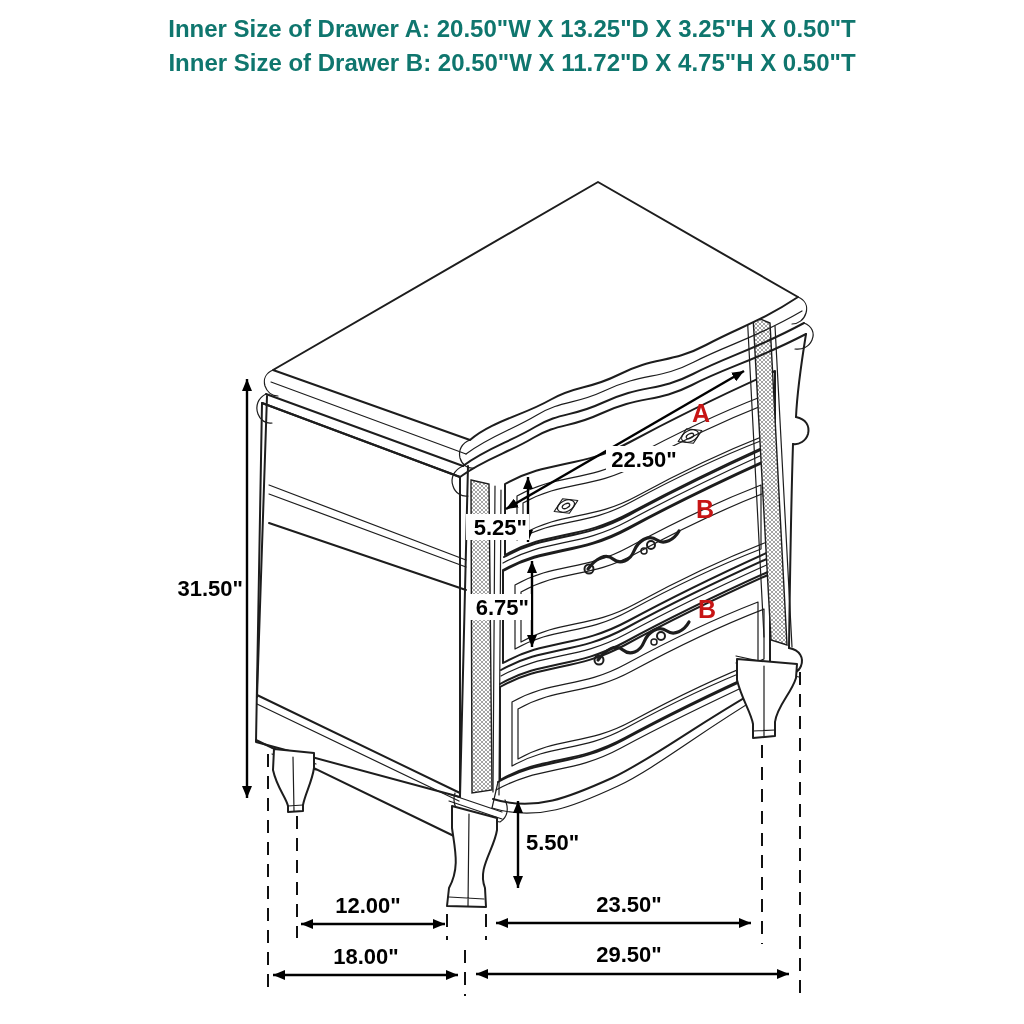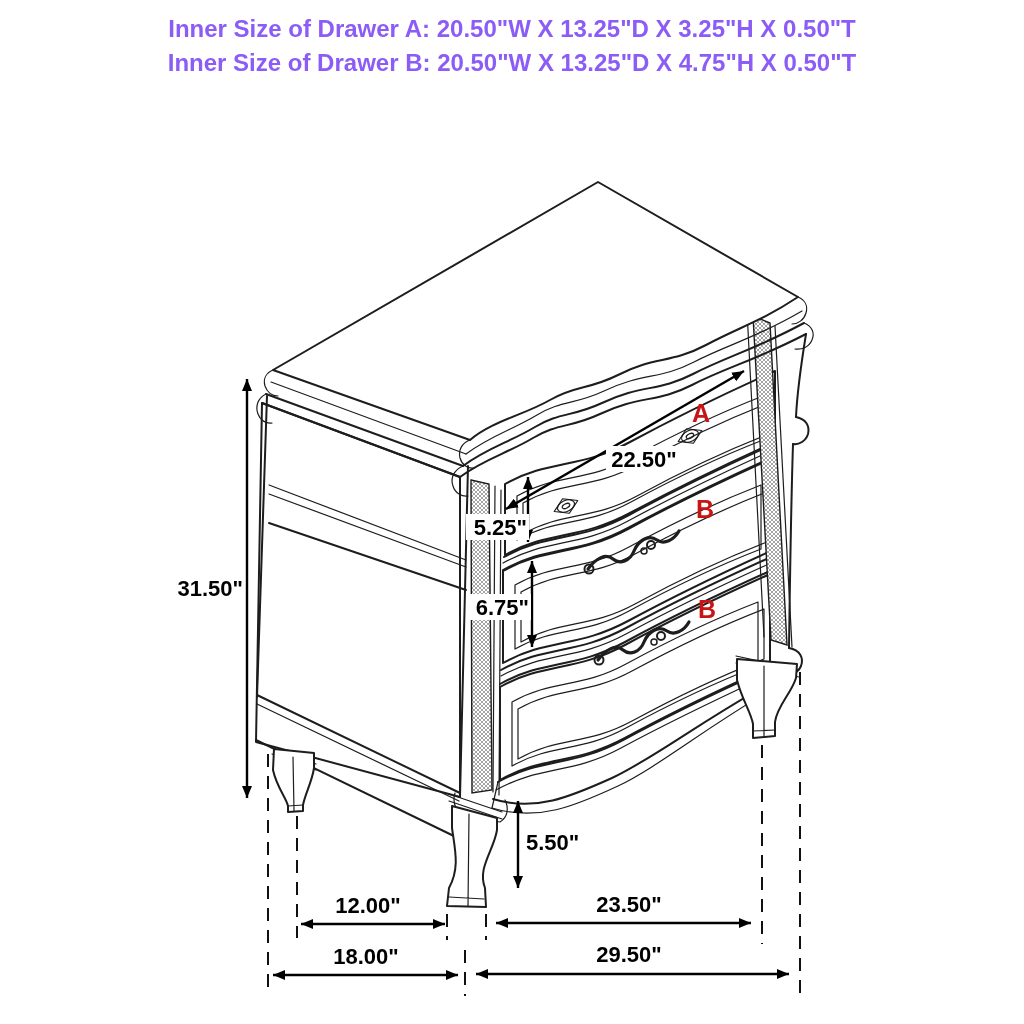--- a/index.html
+++ b/index.html
@@ -2,41 +2,41 @@
 <html><head>
 <meta charset="utf-8">
 <style>
   html,body{margin:0;padding:0;background:#ffffff;}
   #canvas{
     position:relative;width:1024px;height:1024px;background:#ffffff;
     font-family:"Liberation Sans", sans-serif;overflow:hidden;
   }
   #header{
     position:absolute;top:12px;left:0;width:1024px;text-align:center;
-    font-weight:bold;font-size:24px;line-height:34px;color:#8b5cf6;
+    font-weight:bold;font-size:24px;line-height:34px;color:#0f766e;
     letter-spacing:0px;
   }
   svg{position:absolute;top:0;left:0;}
   .ln{fill:none;stroke:#1d1d1d;stroke-width:2;stroke-linecap:round;stroke-linejoin:round;}
   .thin{fill:none;stroke:#1d1d1d;stroke-width:1.2;stroke-linecap:round;stroke-linejoin:round;}
   .wfill{fill:#ffffff;stroke:#1d1d1d;stroke-width:2;stroke-linejoin:round;}
   .dim{stroke:#000;stroke-width:2.4;fill:none;}
   .dash{stroke:#111;stroke-width:2;fill:none;stroke-dasharray:13 9;}
   .dimtxt{font-family:"Liberation Sans",sans-serif;font-weight:bold;font-size:22px;fill:#000;}
   .redtxt{font-family:"Liberation Sans",sans-serif;font-weight:bold;font-size:25px;}
   .halo{fill:#ffffff;}
 </style>
 </head>
 <body>
 
 <div id="canvas">
 
   <div id="header">
     <div>Inner Size of Drawer A: 20.50"W X 13.25"D X 3.25"H X 0.50"T</div>
-    <div>Inner Size of Drawer B: 20.50"W X 13.25"D X 4.75"H X 0.50"T</div>
+    <div>Inner Size of Drawer B: 20.50"W X 11.72"D X 4.75"H X 0.50"T</div>
   </div>
 
   <svg width="1024" height="1024" viewBox="0 0 1024 1024">
     <defs>
       <pattern id="mesh" patternUnits="userSpaceOnUse" width="4" height="4">
         <path d="M0,4 L4,0 M0,0 L4,4" stroke="#666" stroke-width="0.6" fill="none"></path>
       </pattern>
       <marker id="ah" markerWidth="13" markerHeight="10" refX="12" refY="5" orient="auto-start-reverse" markerUnits="userSpaceOnUse">
         <path d="M0,0 L12,5 L0,10 Z" fill="#000"></path>
       </marker>

